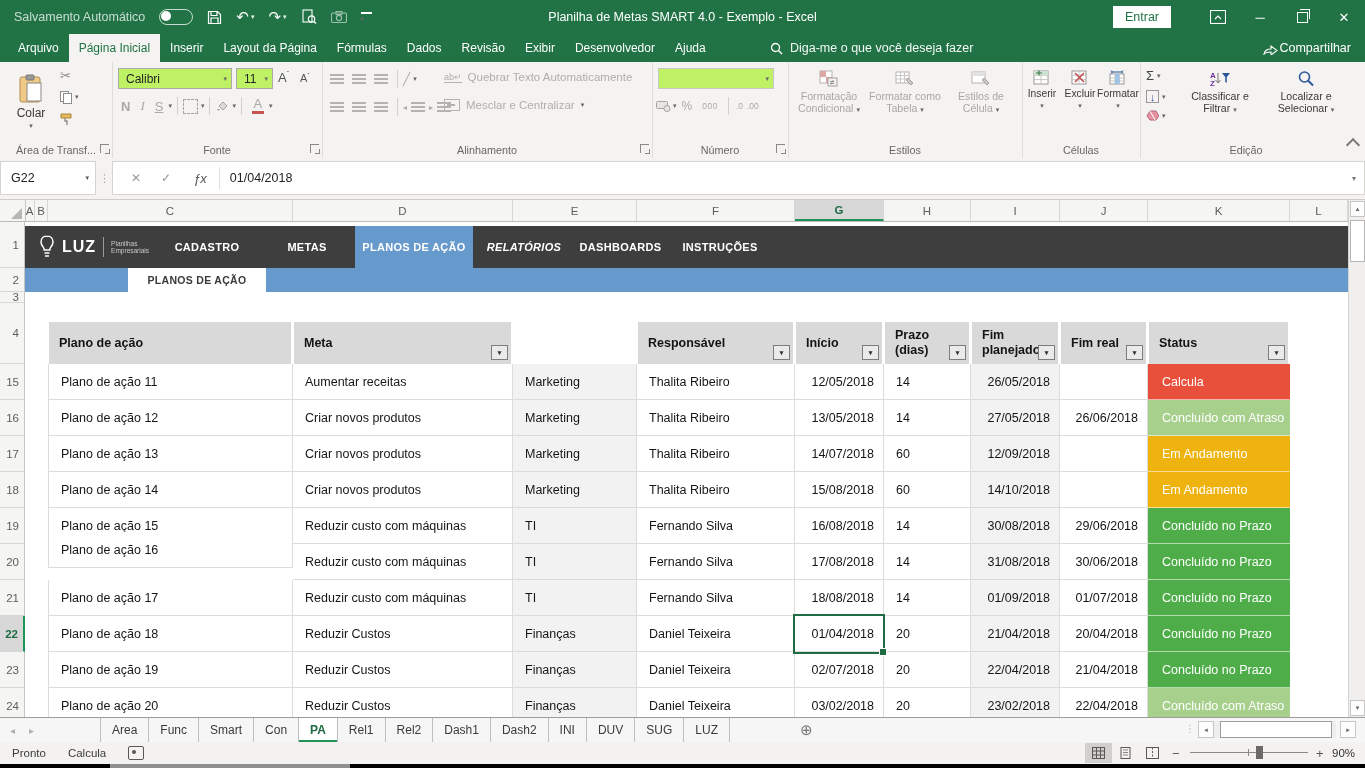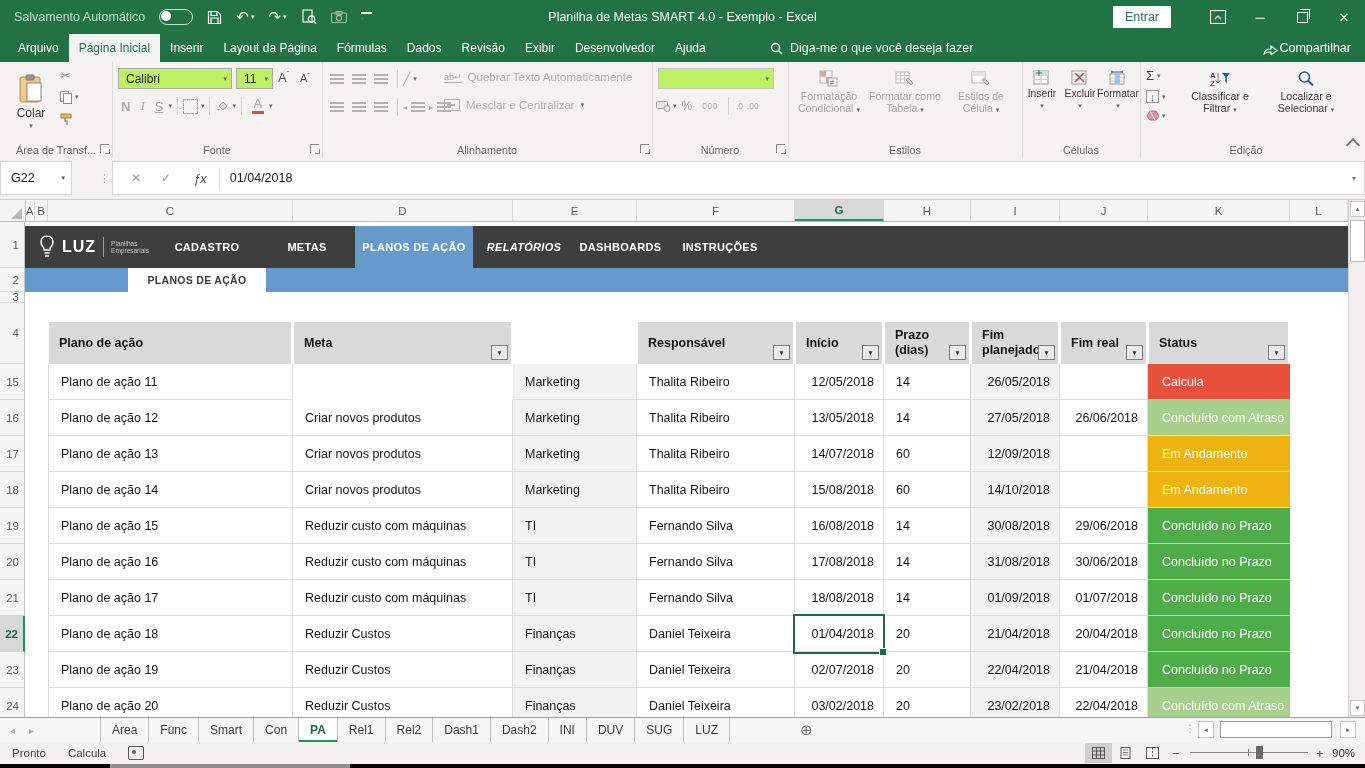--- a/index.html
+++ b/index.html
@@ -50,21 +50,21 @@
   .mergebox:before{content:'';position:absolute;left:2px;top:4px;width:8px;height:2px;background:#b5b3b1;}
   .bigbtn{position:absolute;top:4px;height:68px;display:flex;flex-direction:column;align-items:center;padding-top:4px;box-sizing:border-box;text-align:center;font-size:10.6px;line-height:12px;gap:3px;}
   .bigbtn .lbl{color:#a9a7a5;}
   .bigbtn .lbl.on{color:#3b3a39;}
   .cellbtn{position:absolute;top:8px;width:36px;display:flex;flex-direction:column;align-items:center;gap:3px;font-size:10.3px;color:#3b3a39;}
   .minicol{position:absolute;left:6px;top:6px;display:flex;flex-direction:column;gap:7px;}
   .minicol>span{display:flex;align-items:center;gap:3px;font-size:13px;color:#444;}
   .collapse{position:absolute;right:7px;bottom:8px;width:8px;height:8px;border-left:2px solid #7a7876;border-top:2px solid #7a7876;transform:rotate(45deg);}
   
   .fbar{position:absolute;top:158px;left:0;width:100%;height:41px;background:#f4f3f1;border-bottom:1px solid #cfcdca;}
-  .namebox{position:absolute;left:0;top:3px;width:72px;height:34px;background:#fff;border:1px solid #d6d4d1;box-sizing:border-box;display:flex;align-items:center;padding-left:10px;font-size:12.5px;color:#222;}
+  .namebox{position:absolute;left:0;top:3px;width:96px;height:34px;background:#fff;border:1px solid #d6d4d1;box-sizing:border-box;display:flex;align-items:center;padding-left:10px;font-size:12.5px;color:#222;}
   .namebox .dd{position:absolute;right:6px;color:#555;}
   .fbsplit{position:absolute;left:97px;top:3px;width:15px;height:34px;display:flex;align-items:center;justify-content:center;color:#a0a0a0;font-size:11px;}
   .fbmain{position:absolute;left:112px;right:0;top:3px;height:34px;background:#fff;border:1px solid #d6d4d1;box-sizing:border-box;display:flex;align-items:center;}
   .fbx{color:#9a9896;font-size:12px;margin:0 10px 0 18px;}
   .fbck{color:#9a9896;font-size:12px;margin:0 10px;}
   .fbfx{color:#555;font-size:13px;font-style:italic;margin:0 12px;}
   .fbdiv{width:1px;height:22px;background:#e0deda;margin-right:10px;}
   .fbval{font-size:12.5px;color:#222;}
   .fbexp{position:absolute;right:8px;color:#777;font-size:8px;}
   
@@ -563,20 +563,21 @@
       </div>
       <div class="thcell" style="left: 1061px; width: 85px;">
         <span>Fim real</span>
         <div class="filterbtn">▾</div>
       </div>
       <div class="thcell" style="left: 1149px; width: 139px;">
         <span>Status</span>
         <div class="filterbtn">▾</div>
       </div>
       <div class="dcell text cfirst" style="left: 48px; width: 245px; top: 142px;">Plano de ação 11</div>
+      <div class="dcell text" style="left: 293px; width: 220px; top: 142px;">Aumentar receitas</div>
       <div class="dcell text shade" style="left: 513px; width: 124px; top: 142px;">Marketing</div>
       <div class="dcell text" style="left: 637px; width: 158px; top: 142px;">Thalita Ribeiro</div>
       <div class="dcell date" style="left: 795px; width: 89px; top: 142px;">12/05/2018</div>
       <div class="dcell num" style="left: 884px; width: 87px; top: 142px;">14</div>
       <div class="dcell date shade" style="left: 971px; width: 89px; top: 142px;">26/05/2018</div>
       <div class="dcell date" style="left: 1060px; width: 88px; top: 142px;"></div>
       <div class="dcell status" style="left: 1148px; width: 142px; top: 142px; background: rgb(232, 80, 60);">Calcula</div>
       <div class="dcell text cfirst" style="left: 48px; width: 245px; top: 178px;">Plano de ação 12</div>
       <div class="dcell text" style="left: 293px; width: 220px; top: 178px;">Criar novos produtos</div>
       <div class="dcell text shade" style="left: 513px; width: 124px; top: 178px;">Marketing</div>
@@ -606,21 +607,21 @@
       <div class="dcell status" style="left: 1148px; width: 142px; top: 250px; background: rgb(239, 179, 16);">Em Andamento</div>
       <div class="dcell text cfirst" style="left: 48px; width: 245px; top: 286px;">Plano de ação 15</div>
       <div class="dcell text" style="left: 293px; width: 220px; top: 286px;">Reduzir custo com máquinas</div>
       <div class="dcell text shade" style="left: 513px; width: 124px; top: 286px;">TI</div>
       <div class="dcell text" style="left: 637px; width: 158px; top: 286px;">Fernando Silva</div>
       <div class="dcell date" style="left: 795px; width: 89px; top: 286px;">16/08/2018</div>
       <div class="dcell num" style="left: 884px; width: 87px; top: 286px;">14</div>
       <div class="dcell date shade" style="left: 971px; width: 89px; top: 286px;">30/08/2018</div>
       <div class="dcell date" style="left: 1060px; width: 88px; top: 286px;">29/06/2018</div>
       <div class="dcell status" style="left: 1148px; width: 142px; top: 286px; background: rgb(78, 173, 72);">Concluído no Prazo</div>
-      <div class="dcell text cfirst" style="left: 48px; width: 245px; top: 322px;">Plano de ação 16</div>
+      <div class="dcell text cfirst" style="left: 48px; width: 245px; top: 310px;">Plano de ação 16</div>
       <div class="dcell text" style="left: 293px; width: 220px; top: 322px;">Reduzir custo com máquinas</div>
       <div class="dcell text shade" style="left: 513px; width: 124px; top: 322px;">TI</div>
       <div class="dcell text" style="left: 637px; width: 158px; top: 322px;">Fernando Silva</div>
       <div class="dcell date" style="left: 795px; width: 89px; top: 322px;">17/08/2018</div>
       <div class="dcell num" style="left: 884px; width: 87px; top: 322px;">14</div>
       <div class="dcell date shade" style="left: 971px; width: 89px; top: 322px;">31/08/2018</div>
       <div class="dcell date" style="left: 1060px; width: 88px; top: 322px;">30/06/2018</div>
       <div class="dcell status" style="left: 1148px; width: 142px; top: 322px; background: rgb(78, 173, 72);">Concluído no Prazo</div>
       <div class="dcell text cfirst" style="left: 48px; width: 245px; top: 358px;">Plano de ação 17</div>
       <div class="dcell text" style="left: 293px; width: 220px; top: 358px;">Reduzir custo com máquinas</div>

